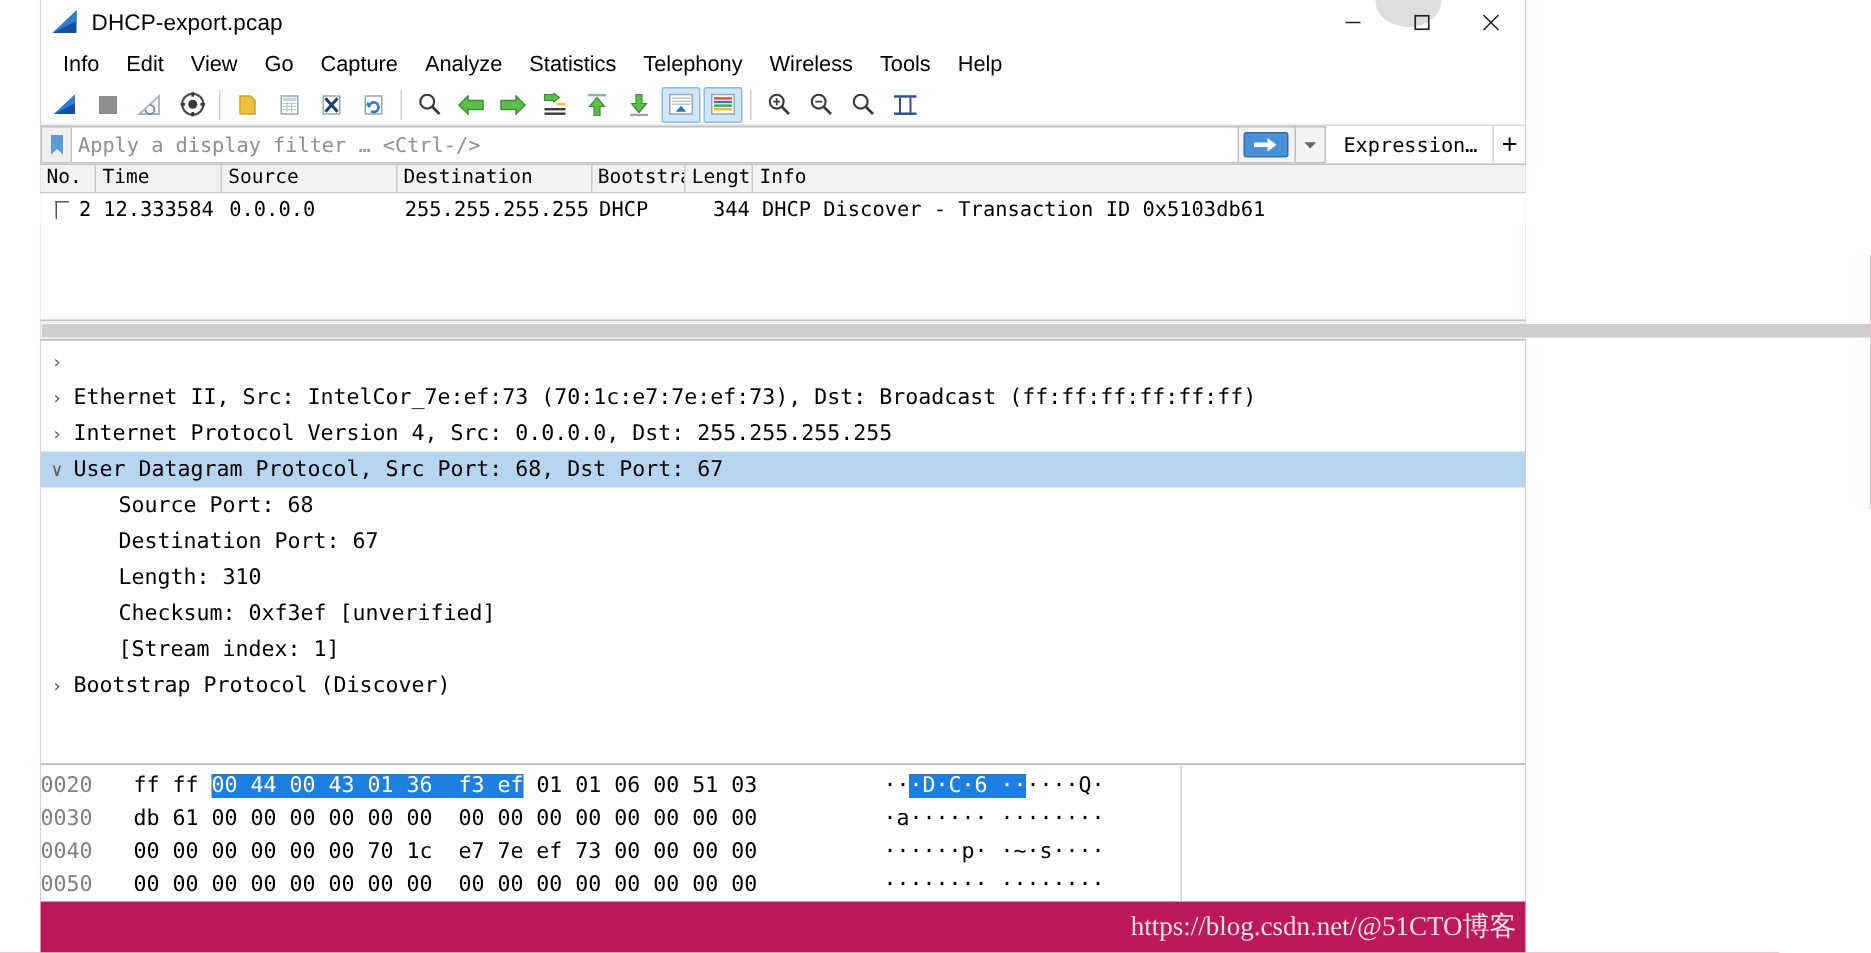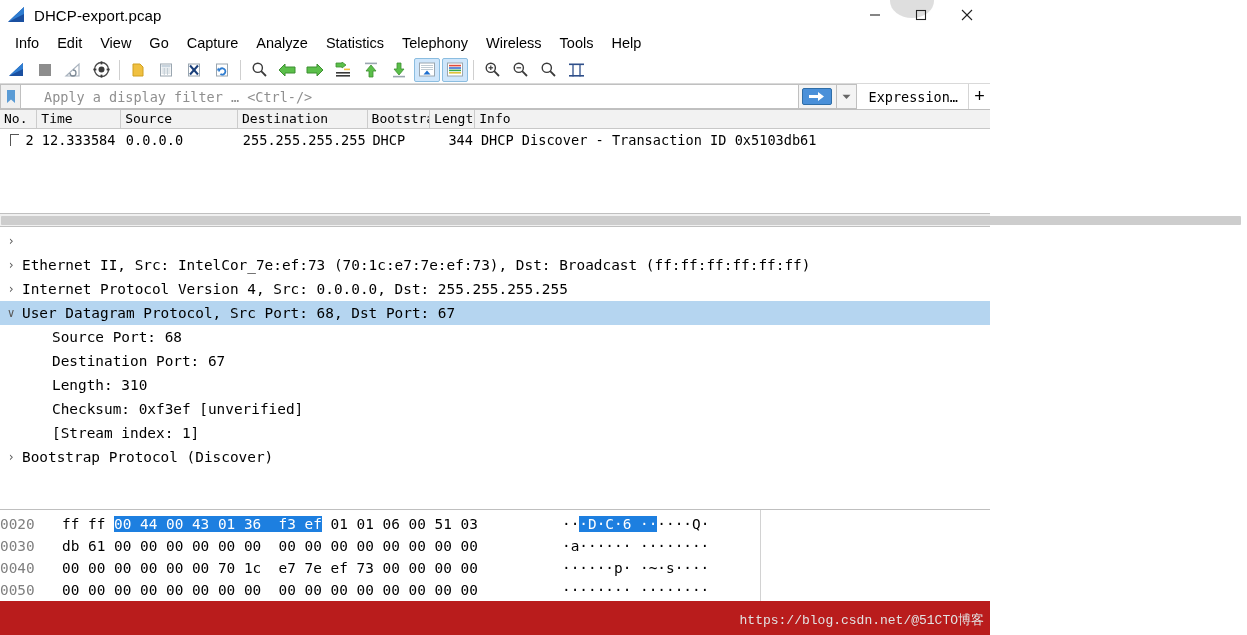--- a/index.html
+++ b/index.html
@@ -6,21 +6,22 @@
   html, body {
     margin: 0; padding: 0;
     width: 1247px; height: 635px;
     overflow: hidden;
     background: #ffffff;
     font-family: "Liberation Sans", sans-serif;
   }
   #app {
     position: relative;
     width: 990px; height: 635px;
-    background: #b91c1c;
+    background: #be185d;
+    margin-left: 27px;
   }
 
   
   .titlebar {
     height: 30px;
     display: flex;
     align-items: center;
     background: #ffffff;
     position: relative;
   }
@@ -119,21 +120,21 @@
     flex: 1;
     position: relative;
     border: 1px solid #c0c0c0;
     background: #ffffff;
     display: flex; align-items: center;
   }
   .filter-input {
     border: 0; outline: 0;
     width: 100%;
     height: 100%;
-    padding-left: 23px;
+    padding-left: 4px;
     font-family: "DejaVu Sans Mono", monospace;
     font-size: 13.5px;
     color: #000;
     background: transparent;
   }
   .filter-input::placeholder { color: #8f8f8f; opacity: 1; }
   .filter-apply {
     width: 38px;
     display: flex; align-items: center; justify-content: center;
     border: 1px solid #c0c0c0;
@@ -294,23 +295,23 @@
   .hex-divider {
     position: absolute;
     left: 760px; top: 0; bottom: 0;
     width: 1px;
     background: #d2d2d2;
   }
 
   .watermark {
     position: absolute;
     right: 6px; bottom: 6px;
-    font-size: 13px;
+    font-size: 18px;
     color: #e2e2e2;
-    font-family: Liberation Mono, monospace;
+    font-family: Liberation Serif, serif;
     white-space: nowrap;
     pointer-events: none;
   }
 </style>
 </head>
 <body>
 
 <div id="app">
 
   <div class="titlebar">

